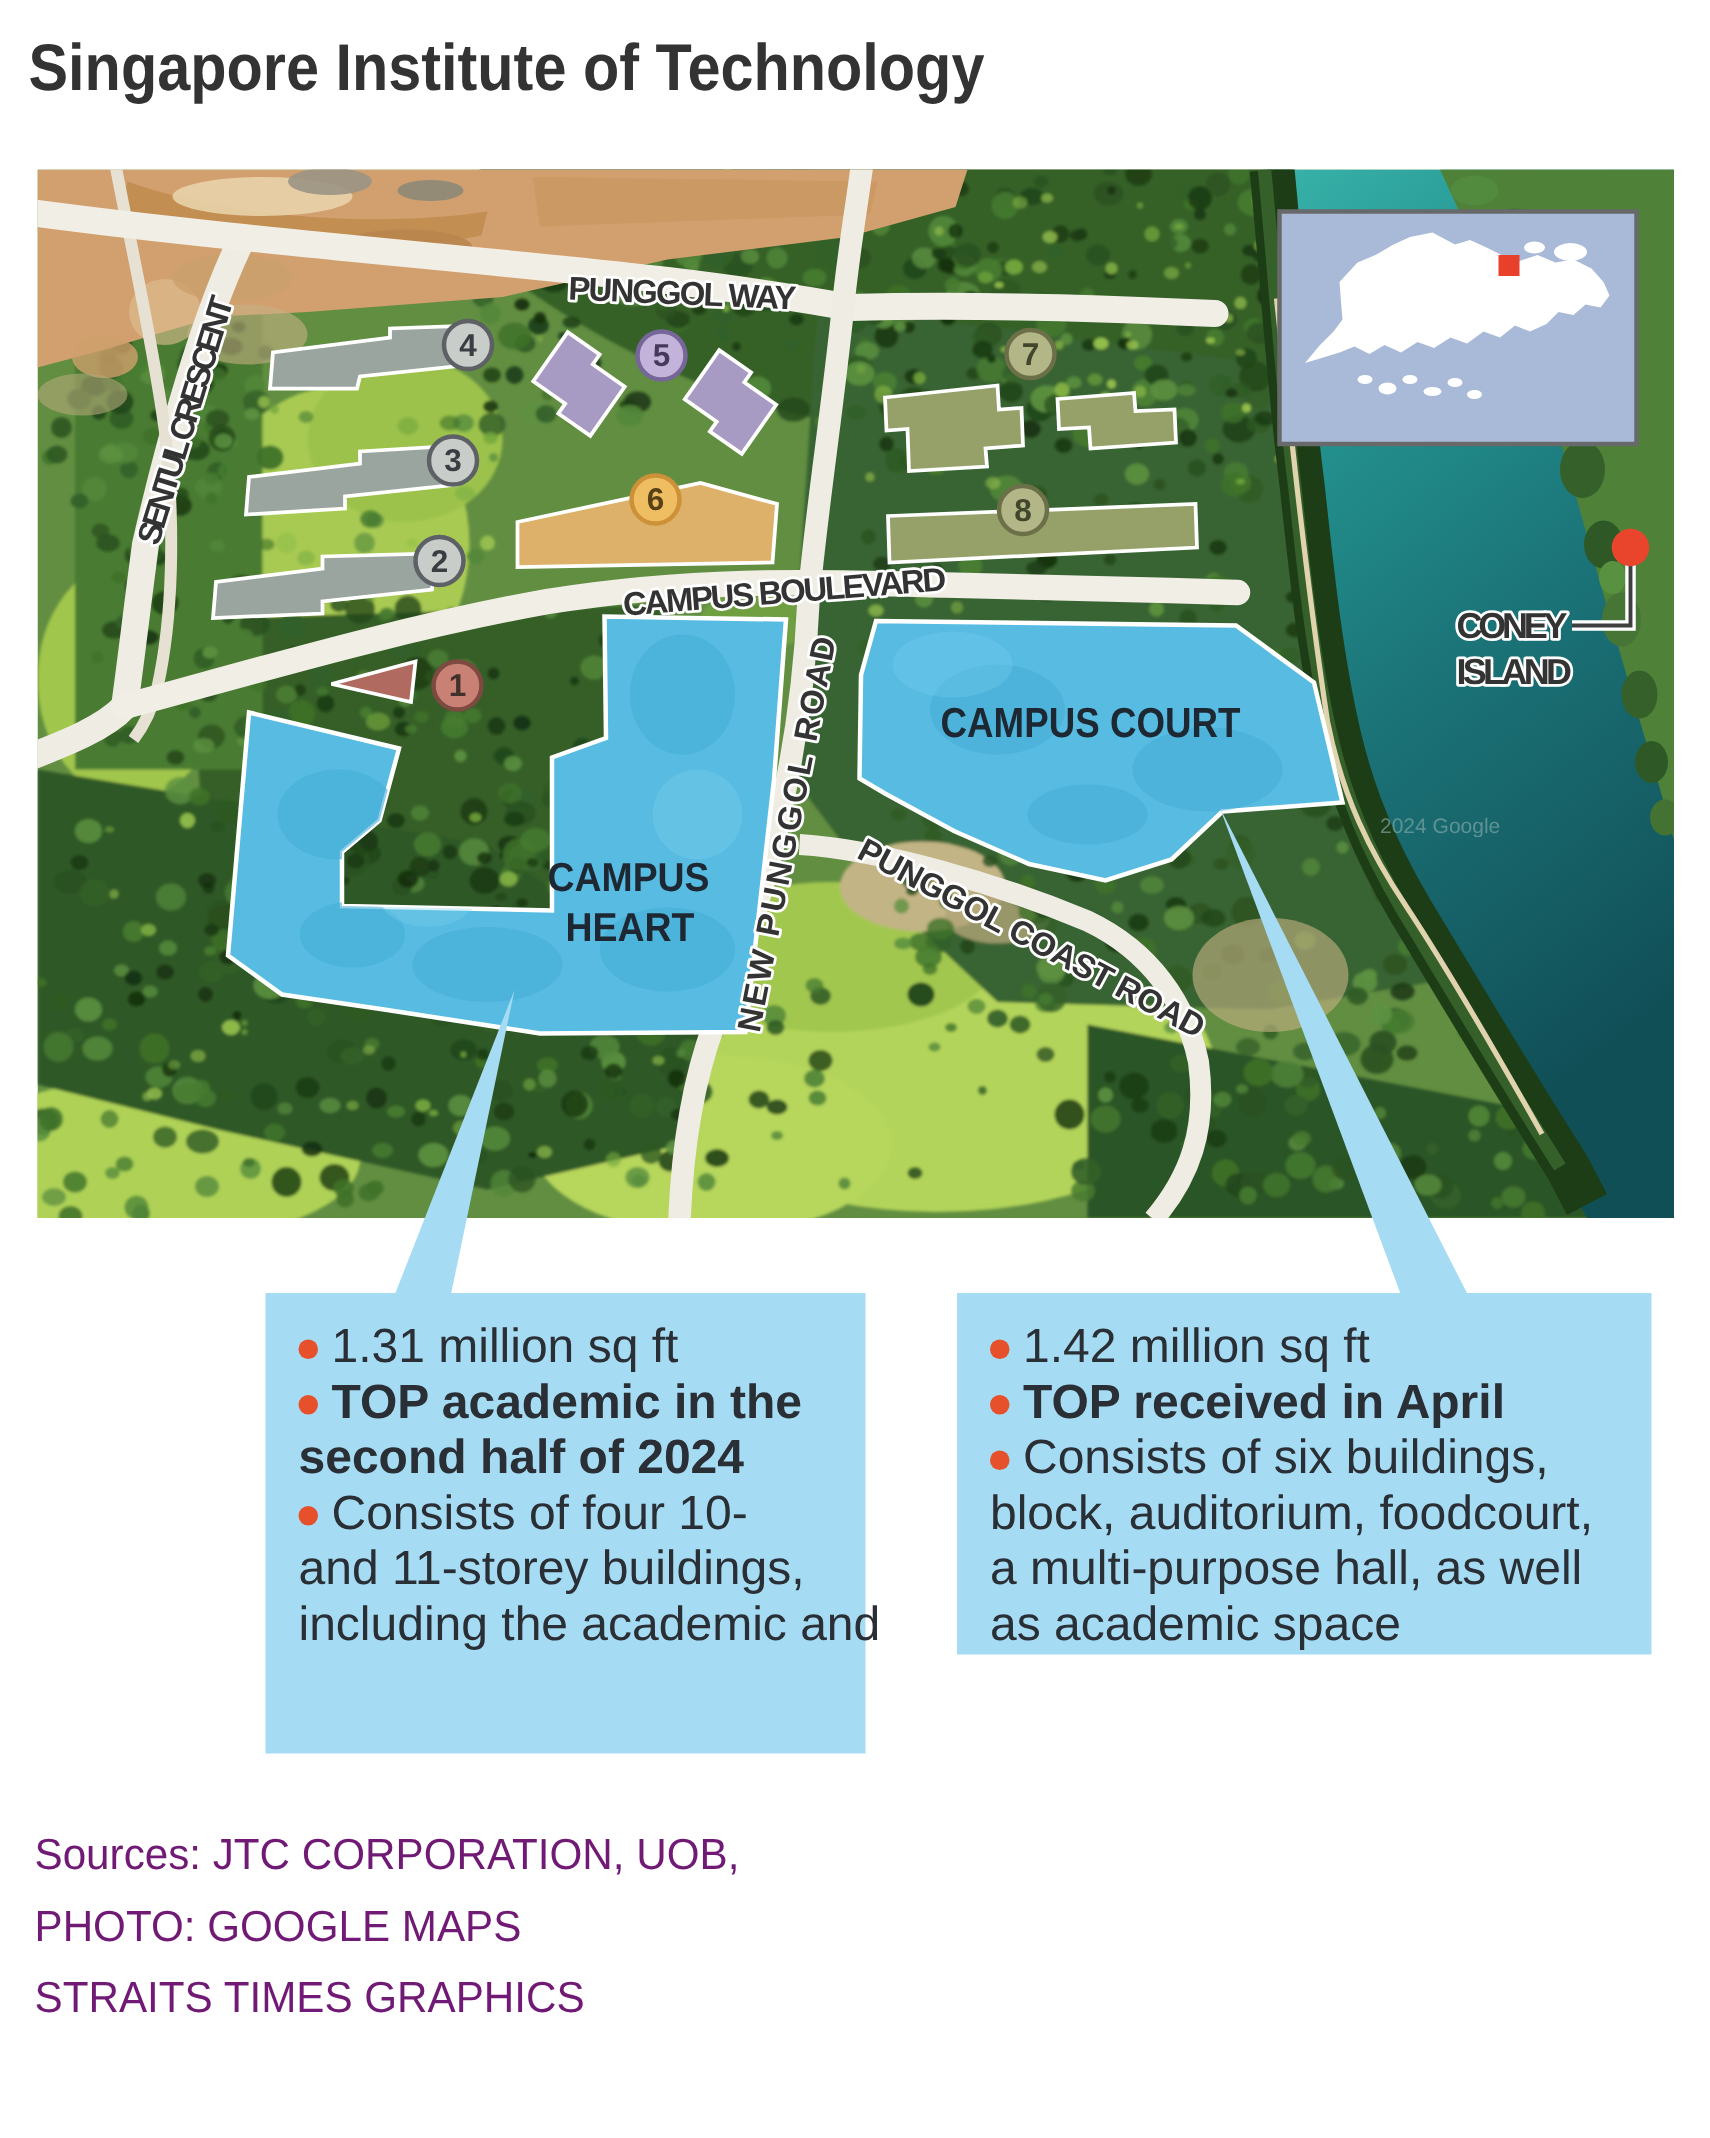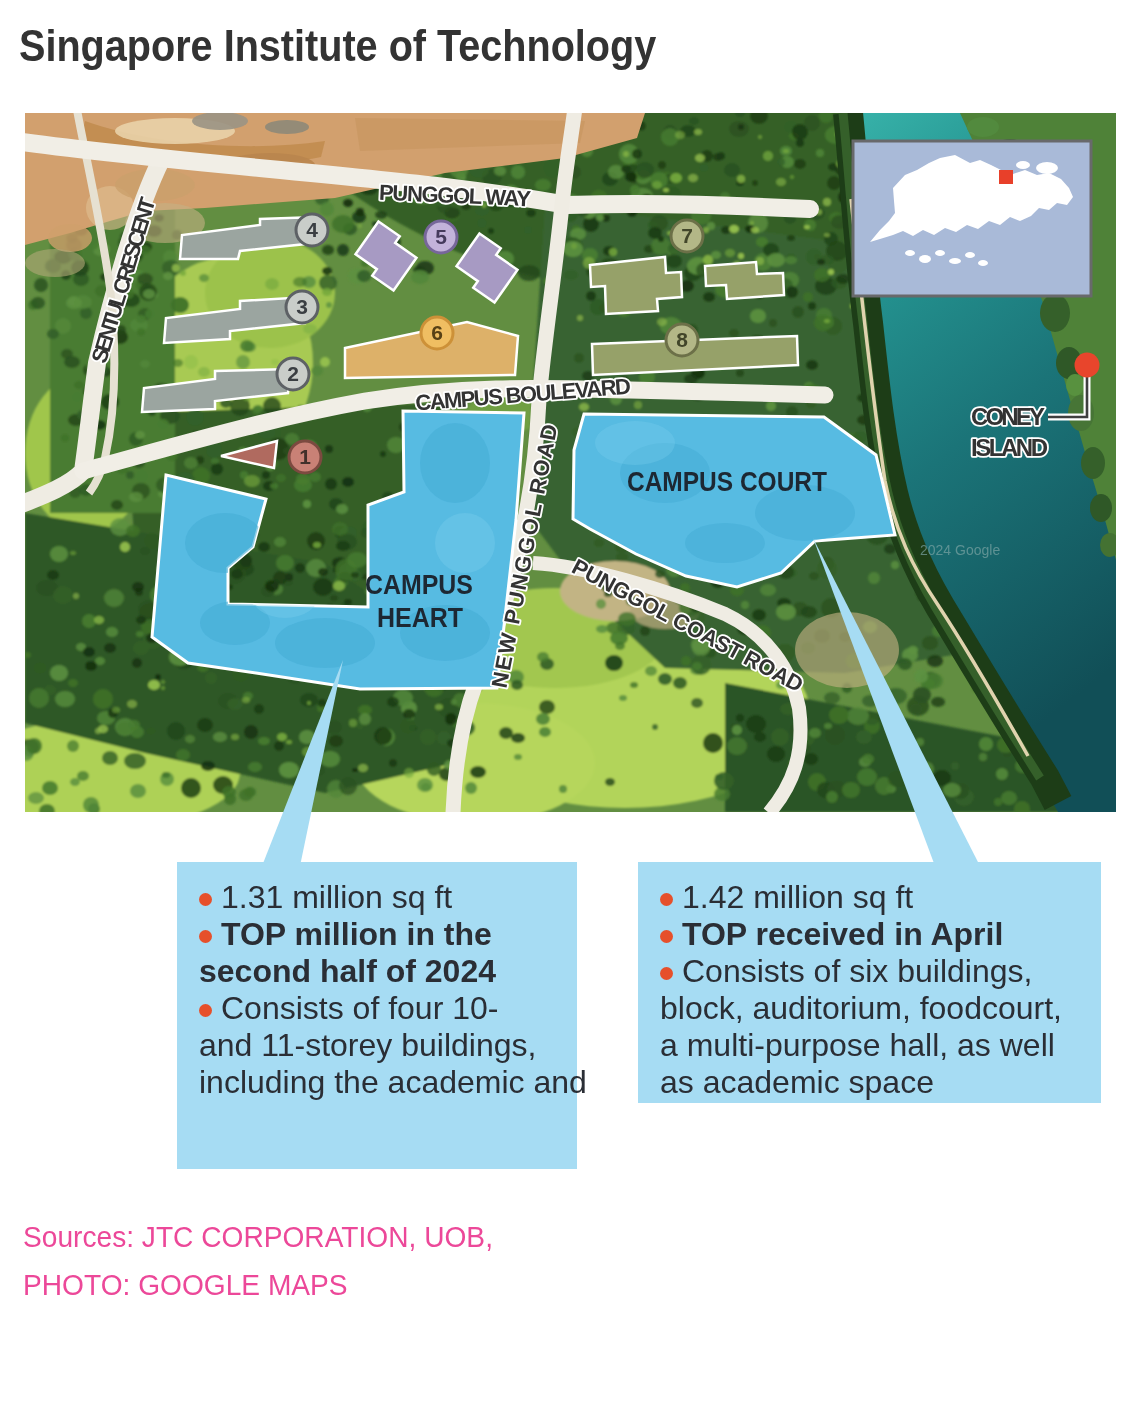--- a/index.html
+++ b/index.html
@@ -1416,35 +1416,36 @@
   <polygon points="88,5 45,211 7,211" fill="#a6dcf3"></polygon>
 </svg>
 
 <svg class="abs" style="left:805px;top:535px;" width="185" height="335" viewBox="0 0 185 335">
   <polygon points="8,3 175,331 130,331" fill="#a6dcf3"></polygon>
 </svg>
 
 <div class="box" style="left:177px;top:862px;width:400px;height:307px;">
   <div style="padding:17px 0 0 22px;">
     <div class="ln"><span class="blt"></span>1.31 million sq ft</div>
-    <div class="ln"><span class="blt"></span><b>TOP million in the</b></div>
+    <div class="ln"><span class="blt"></span><b>TOP academic in the</b></div>
     <div class="ln"><b>second half of 2024</b></div>
     <div class="ln"><span class="blt"></span>Consists of four 10-</div>
     <div class="ln">and 11-storey buildings,</div>
     <div class="ln">including the academic and</div>
   </div>
 </div>
 
 <div class="box" style="left:638px;top:862px;width:463px;height:241px;">
   <div style="padding:17px 0 0 22px;">
     <div class="ln"><span class="blt"></span>1.42 million sq ft</div>
     <div class="ln"><span class="blt"></span><b>TOP received in April</b></div>
     <div class="ln"><span class="blt"></span>Consists of six buildings,</div>
     <div class="ln">block, auditorium, foodcourt,</div>
     <div class="ln">a multi-purpose hall, as well</div>
     <div class="ln">as academic space</div>
   </div>
 </div>
 
-<div class="abs" style="left:23px;top:1214px;font-size:29px;line-height:47.5px;color:#ec4899;">
+<div class="abs" style="left:23px;top:1214px;font-size:29px;line-height:47.5px;color:#701a75;">
   <div><span class="cond" style="transform:scaleX(0.97);">Sources: JTC CORPORATION, UOB,</span></div>
   <div><span class="cond" style="transform:scaleX(0.97);">PHOTO: GOOGLE MAPS</span></div>
+  <div><span class="cond" style="transform:scaleX(0.97);">STRAITS TIMES GRAPHICS</span></div>
 </div>
 
 </body></html>

